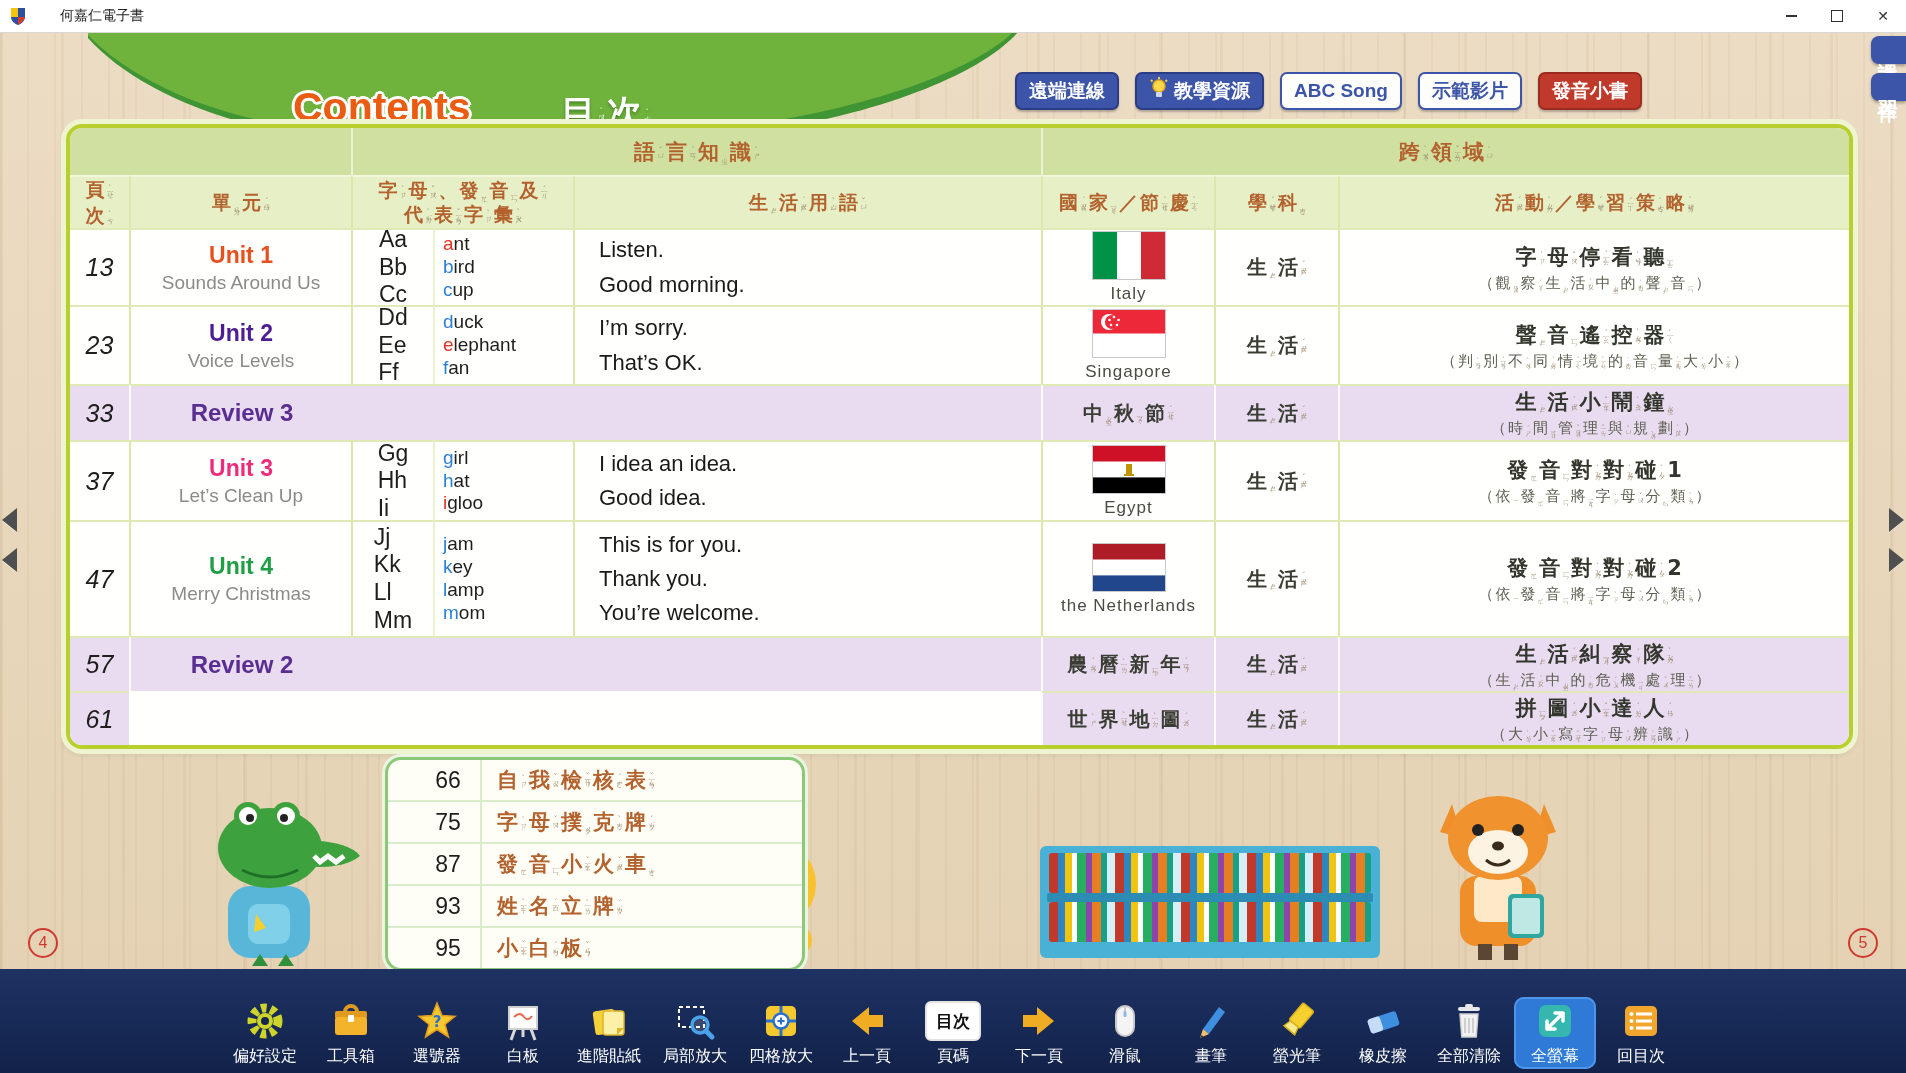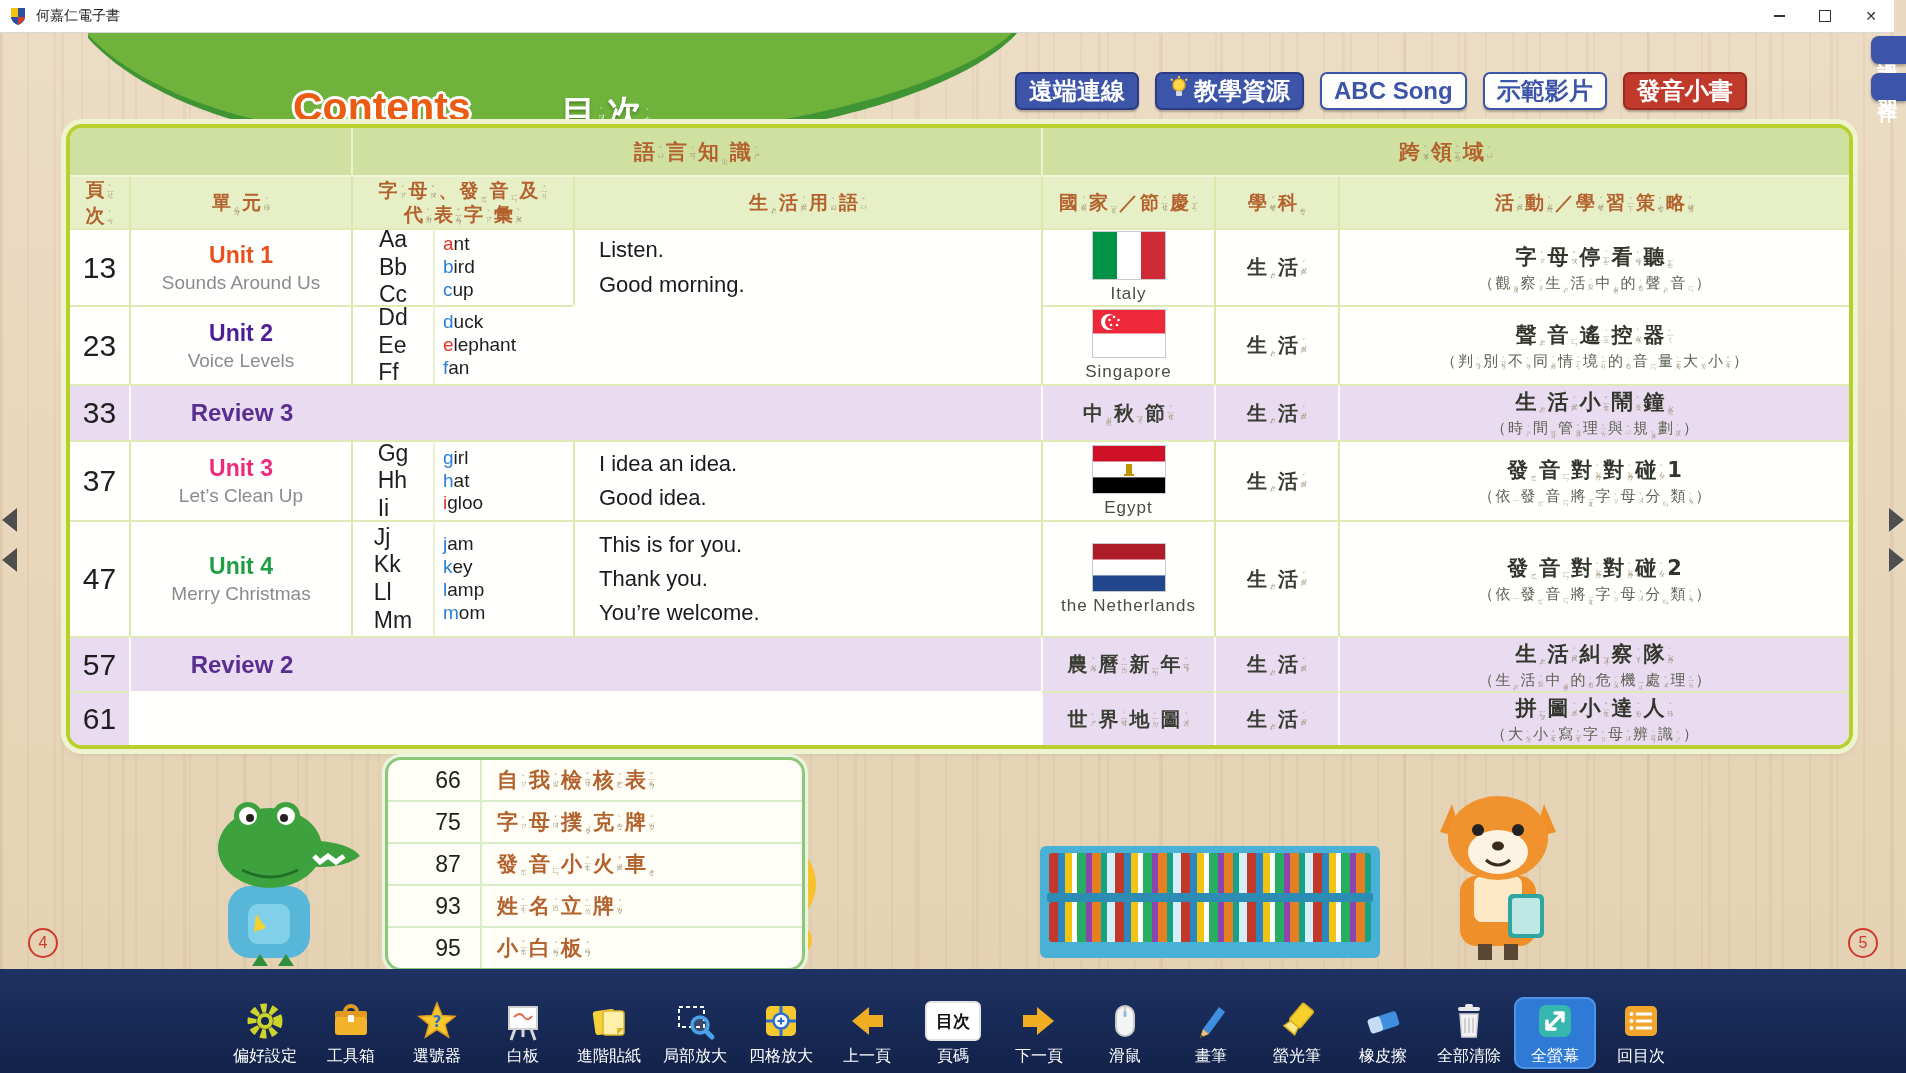--- a/index.html
+++ b/index.html
@@ -9,41 +9,41 @@
     background:#ead9c0;
   }
   .wood{
     position:absolute;inset:32px 0 0 0;
     background-image:
       repeating-linear-gradient(90deg, rgba(150,110,60,.07) 0 3px, rgba(0,0,0,0) 3px 61px),
       repeating-linear-gradient(90deg, rgba(120,80,40,.05) 0 2px, rgba(0,0,0,0) 2px 27px),
       linear-gradient(#ecdcc4,#e4d1b2);
   }
   
-  .titlebar{position:absolute;top:0;left:0;right:12px;height:32px;background:#ffffff;
-    border-bottom:1px solid #d8d8d8;display:flex;align-items:center;z-index:60;}
+  .titlebar{position:absolute;top:0;left:0;right:0;height:32px;background:#ffffff;
+    border-bottom:1px solid #d8d8d8;display:flex;align-items:center;z-index:60;gap:24px;}
   .titlebar .app-ico{margin:0 8px 0 8px;display:flex;}
   .titlebar .ttl{font-size:14px;color:#222;}
   .win-btns{margin-left:auto;display:flex;height:32px;}
   .win-btn{width:46px;height:32px;display:flex;align-items:center;justify-content:center;color:#333;}
   .glyph-min{width:11px;height:2px;background:#333;}
   .glyph-max{width:10px;height:10px;border:1.5px solid #333;}
   .glyph-close{font-size:14px;line-height:1;}
   
   .banner{position:absolute;left:88px;top:32px;width:935px;height:122px;z-index:5;pointer-events:none;}
   .contents-en{position:absolute;left:293px;top:84px;z-index:6;
     font-family:"Liberation Sans",sans-serif;font-weight:bold;font-size:41px;color:#e95c12;
     text-shadow:-3px 0 0 #fff,3px 0 0 #fff,0 -3px 0 #fff,0 3px 0 #fff,-2px -2px 0 #fff,2px 2px 0 #fff,-2px 2px 0 #fff,2px -2px 0 #fff;}
   .contents-zh{position:absolute;left:560px;top:90px;z-index:6;font-size:35px;font-weight:bold;color:#ffffff;
     text-shadow:0 2px 3px rgba(40,90,20,.55);}
   .contents-zh .rb-z{color:#ffffff;}
   
   .topbar{position:absolute;left:1015px;top:72px;display:flex;gap:16px;z-index:10;}
   .tbtn{height:34px;display:flex;align-items:center;gap:5px;padding:0 12px;border-radius:7px;
-    font-size:24px;font-weight:bold;cursor:pointer;box-shadow:0 2px 2px rgba(0,0,0,.25);}
+    font-size:19px;font-weight:bold;cursor:pointer;box-shadow:0 2px 2px rgba(0,0,0,.25);}
   .tbtn.blue{background:#3d55a8;border:2px solid #2b3c85;color:#fff;}
   .tbtn.outline{background:#fdfdfb;border:2px solid #3d55a8;color:#3d55a8;font-family:"Liberation Sans",sans-serif;}
   .tbtn.red{background:#bf3a2b;border:2px solid #992b1f;color:#fff;}
   
   .side-tabs{position:absolute;right:0;top:36px;z-index:10;display:flex;flex-direction:column;gap:9px;}
   .side-tab{writing-mode:vertical-rl;text-orientation:upright;background:#3d55a8;color:#fff;
     font-size:20px;font-weight:bold;padding:10px 4px;border-radius:8px 0 0 8px;letter-spacing:4px;cursor:pointer;
     box-shadow:0 2px 3px rgba(0,0,0,.3);}
   
   .edge{position:absolute;z-index:12;display:flex;flex-direction:column;gap:16px;}
@@ -67,21 +67,21 @@
   .hd2{background:#e6efc6;border-top:2px solid #f2f6da;}
   .rev{background:#e9dcf1;}
   .bl{border-left:2px solid #dbe7ab;}
   .bll{border-left:2px solid #ecf2cf;}
   .blw{border-left:2px solid rgba(255,255,255,.85);}
   .bt{border-top:2px solid #e0eab6;}
   .hdr-txt{color:#b4622d;font-weight:bold;font-size:21px;text-align:center;}
   .hd2 .hdr-txt{font-size:19px;}
   .vstack{flex-direction:column;}
   .two-line{display:flex;flex-direction:column;align-items:center;line-height:1.25;}
-  .pgnum{font-family:"Liberation Sans",sans-serif;font-size:30px;color:#1e1e1e;}
+  .pgnum{font-family:"Liberation Sans",sans-serif;font-size:25px;color:#1e1e1e;font-style:italic;}
   .unitcell{flex-direction:column;}
   .unit-t{font-size:23px;font-weight:bold;font-family:"Liberation Sans",sans-serif;}
   .unit-s{font-size:19px;color:#8b8b8b;margin-top:3px;font-family:"Liberation Sans",sans-serif;}
   .rev-title{font-size:24px;font-weight:bold;color:#5a2d91;font-family:"Liberation Sans",sans-serif;
     width:222px;text-align:center;flex:none;}
   .letters{font-size:23px;line-height:1.2;color:#1e1e1e;white-space:pre-line;text-align:left;
     font-family:"Liberation Sans",sans-serif;}
   .wordscell{flex-direction:column;align-items:flex-start;justify-content:center;padding-left:8px;}
   .word{font-size:19px;line-height:1.2;color:#1e1e1e;font-family:"Liberation Sans",sans-serif;}
   .word .h[data-c="v"]{color:#e23324;}
@@ -457,20 +457,24 @@
   <div class="c bt bl" style="grid-area:4/3/5/4">
       <span class="letters">Dd
 Ee
 Ff</span>
     </div>
   <div class="c bt bll wordscell" style="grid-area:4/4/5/5">
     <div class="word"><span class="h" data-c="c">d</span><span>uck</span></div>
     <div class="word"><span class="h" data-c="v">e</span><span>lephant</span></div>
     <div class="word"><span class="h" data-c="c">f</span><span>an</span></div>
   </div>
+  <div class="c bt bl" style="grid-area:4/5/5/6">
+      <span class="phrases">I’m sorry.
+That’s OK.</span>
+    </div>
   <div class="c bt bl countrycell" style="grid-area:4/6/5/7">
     <svg class="flag" width="72" height="47" viewBox="0 0 72 47">
         <rect width="72" height="47" fill="#ffffff"></rect>
         <rect width="72" height="23.5" fill="#ed2939"></rect>
         <circle cx="16" cy="12" r="8" fill="#ffffff"></circle>
         <circle cx="19" cy="12" r="7" fill="#ed2939"></circle>
         <g fill="#ffffff">
           <circle cx="21" cy="7" r="1.3"></circle>
           <circle cx="16.5" cy="10" r="1.3"></circle>
           <circle cx="25.5" cy="10" r="1.3"></circle>

